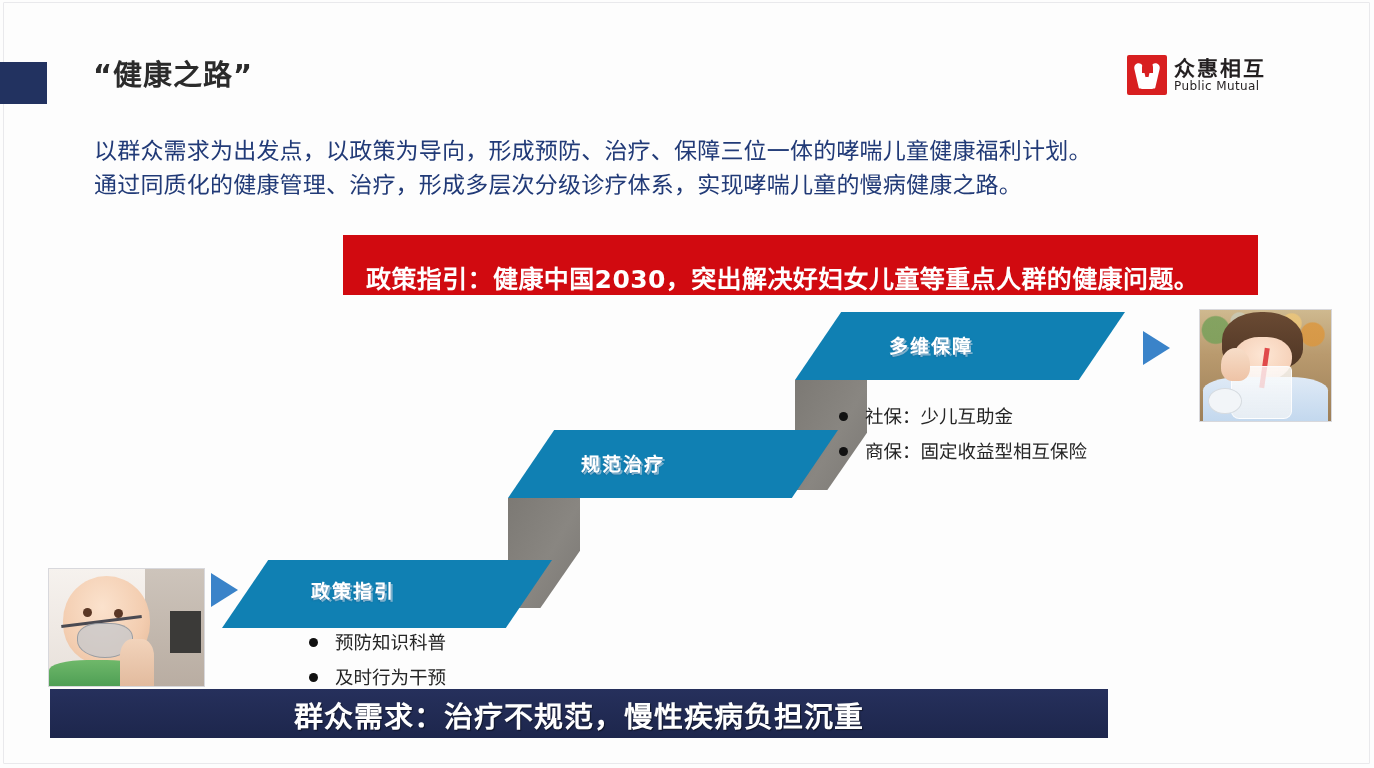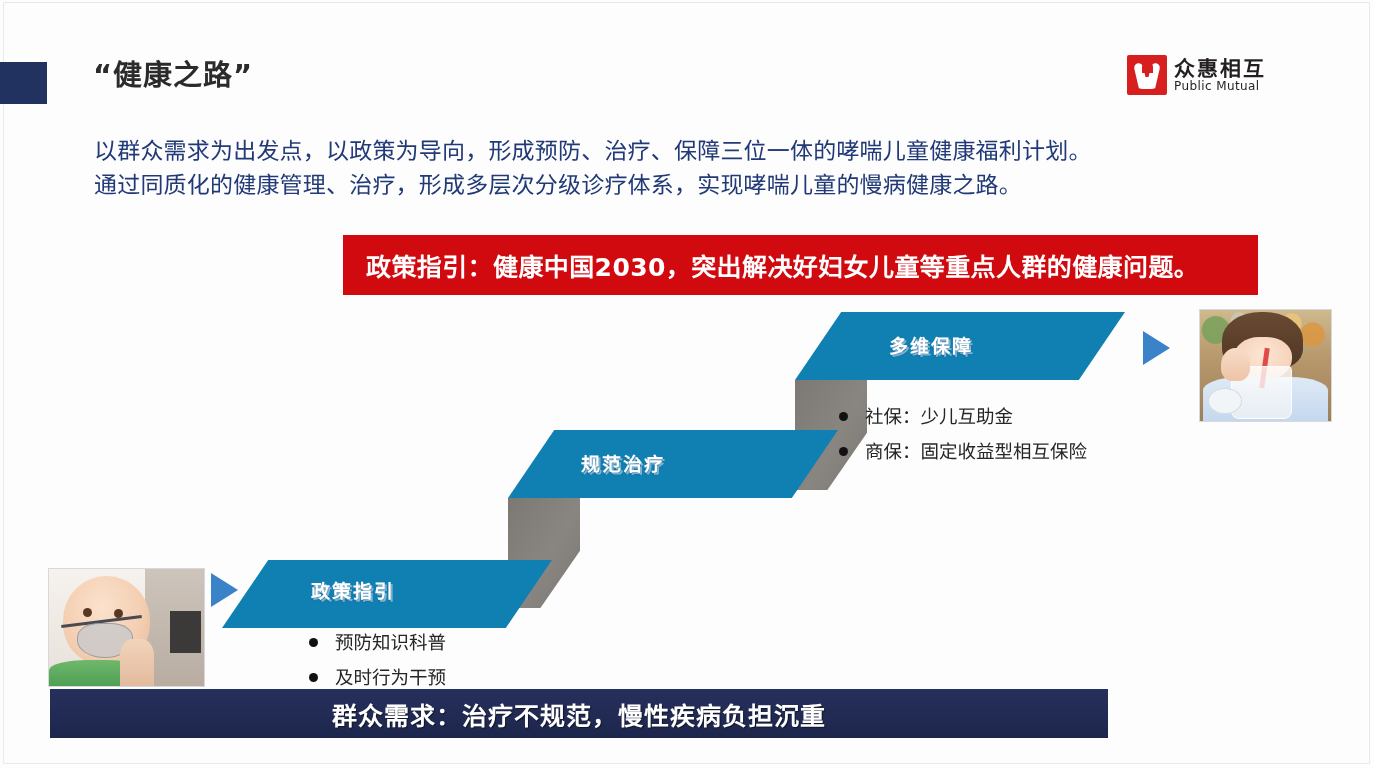--- a/index.html
+++ b/index.html
@@ -119,21 +119,21 @@
   }
   .intro div { white-space: nowrap; }
 
   
   .policy-banner {
     position: absolute;
     left: 343px; top: 235px;
     width: 915px; height: 60px;
     background: #d10a10;
     display: flex;
-    align-items: center;
+    align-items: flex-end;
   }
   .policy-banner .txt {
     color: #ffffff;
     font-size: 25px;
     font-weight: bold;
     letter-spacing: .4px;
     padding-left: 23px;
     white-space: nowrap;
     font-family: "DejaVu Sans", "Liberation Sans", sans-serif;
   }
@@ -304,21 +304,21 @@
     position: absolute;
     left: 50px; top: 689px;
     width: 1058px; height: 49px;
     background: linear-gradient(180deg, #26305c 0%, #1d264c 100%);
     display: flex;
     align-items: center;
     justify-content: center;
   }
   .need-bar .txt {
     color: #ffffff;
-    font-size: 25px;
+    font-size: 29px;
     font-weight: bold;
     letter-spacing: 1px;
     white-space: nowrap;
     text-shadow: 1px 1px 1px rgba(0,0,0,.5);
     font-family: Liberation Serif, serif;
   }
 </style>
 </head>
 <body>
 

